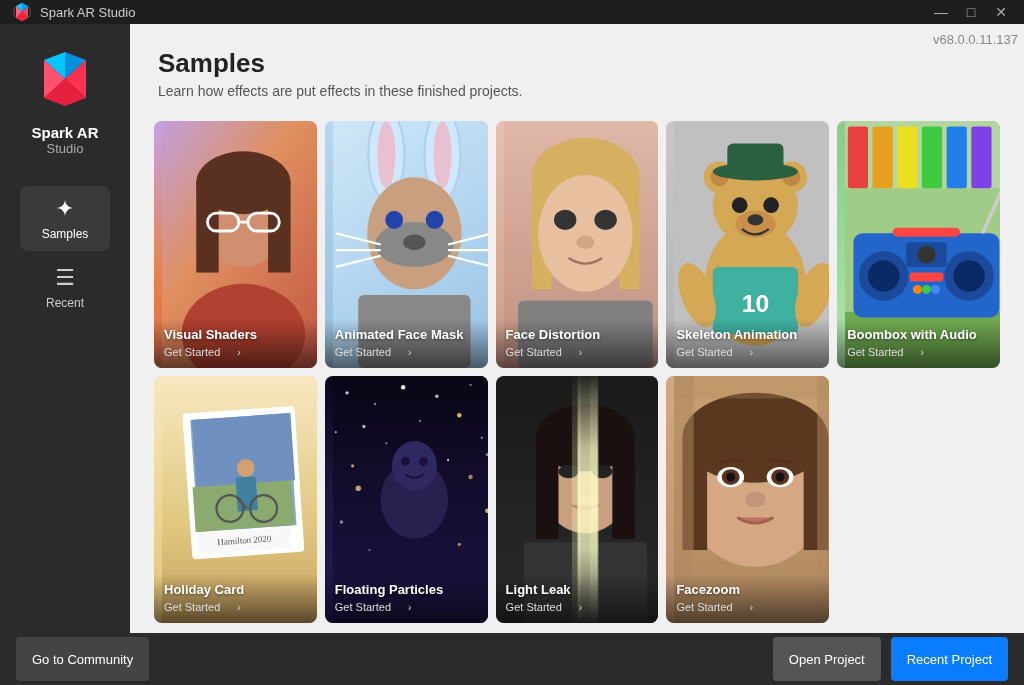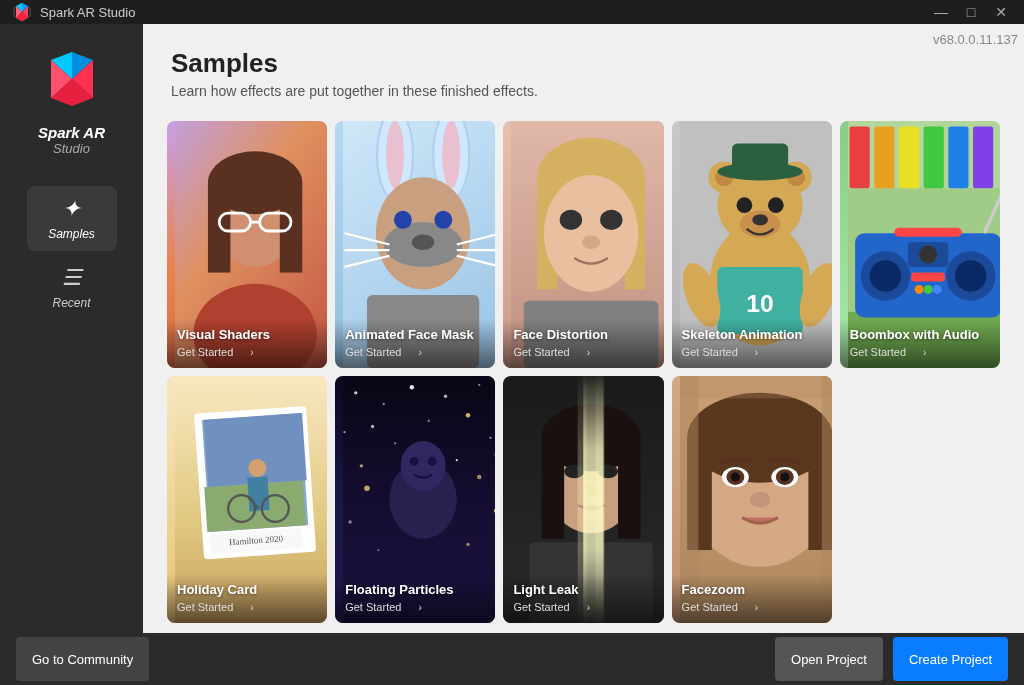--- a/index.html
+++ b/index.html
@@ -53,28 +53,27 @@
 
     
     .main-layout {
       display: flex;
       flex: 1;
       overflow: hidden;
     }
 
     
     .sidebar {
-      width: 143px;
+      width: 130px;
       background: #2b2b2b;
       display: flex;
       flex-direction: column;
       align-items: center;
       padding-top: 20px;
       flex-shrink: 0;
-      font-style: italic;
     }
     .sidebar-logo {
       width: 70px;
       height: 70px;
       margin-bottom: 10px;
     }
     .sidebar-brand {
       text-align: center;
       margin-bottom: 30px;
     }
@@ -346,21 +345,21 @@
         <span class="sidebar-icon">☰</span>
         <span>Recent</span>
       </div>
     </nav>
   </div>
 
   <div class="content">
     <span class="version-badge">v68.0.0.11.137</span>
     <div class="content-header">
       <div class="content-title">Samples</div>
-      <div class="content-subtitle">Learn how effects are put together in these finished effects.</div>
+      <div class="content-subtitle">Learn how effects are put effects in these finished projects.</div>
     </div>
 
     <div class="samples-grid">
 
       <div class="sample-card card-visual-shaders">
         <div class="card-bg"></div>
         <div class="card-inner-content">
           
           <svg width="100%" height="100%" viewBox="0 0 160 220" preserveAspectRatio="xMidYMid slice">
             <defs>
@@ -763,15 +762,15 @@
     </div>
 
   </div>
 </div>
 
 <div class="bottom-bar">
   <button class="btn btn-community">Go to Community</button>
   <div class="bottom-bar-spacer"></div>
   <div class="bottom-bar-right">
     <button class="btn btn-open">Open Project</button>
-    <button class="btn btn-create">Create Project</button>
+    <button class="btn btn-create">Recent Project</button>
   </div>
 </div>
 
 </body></html>

